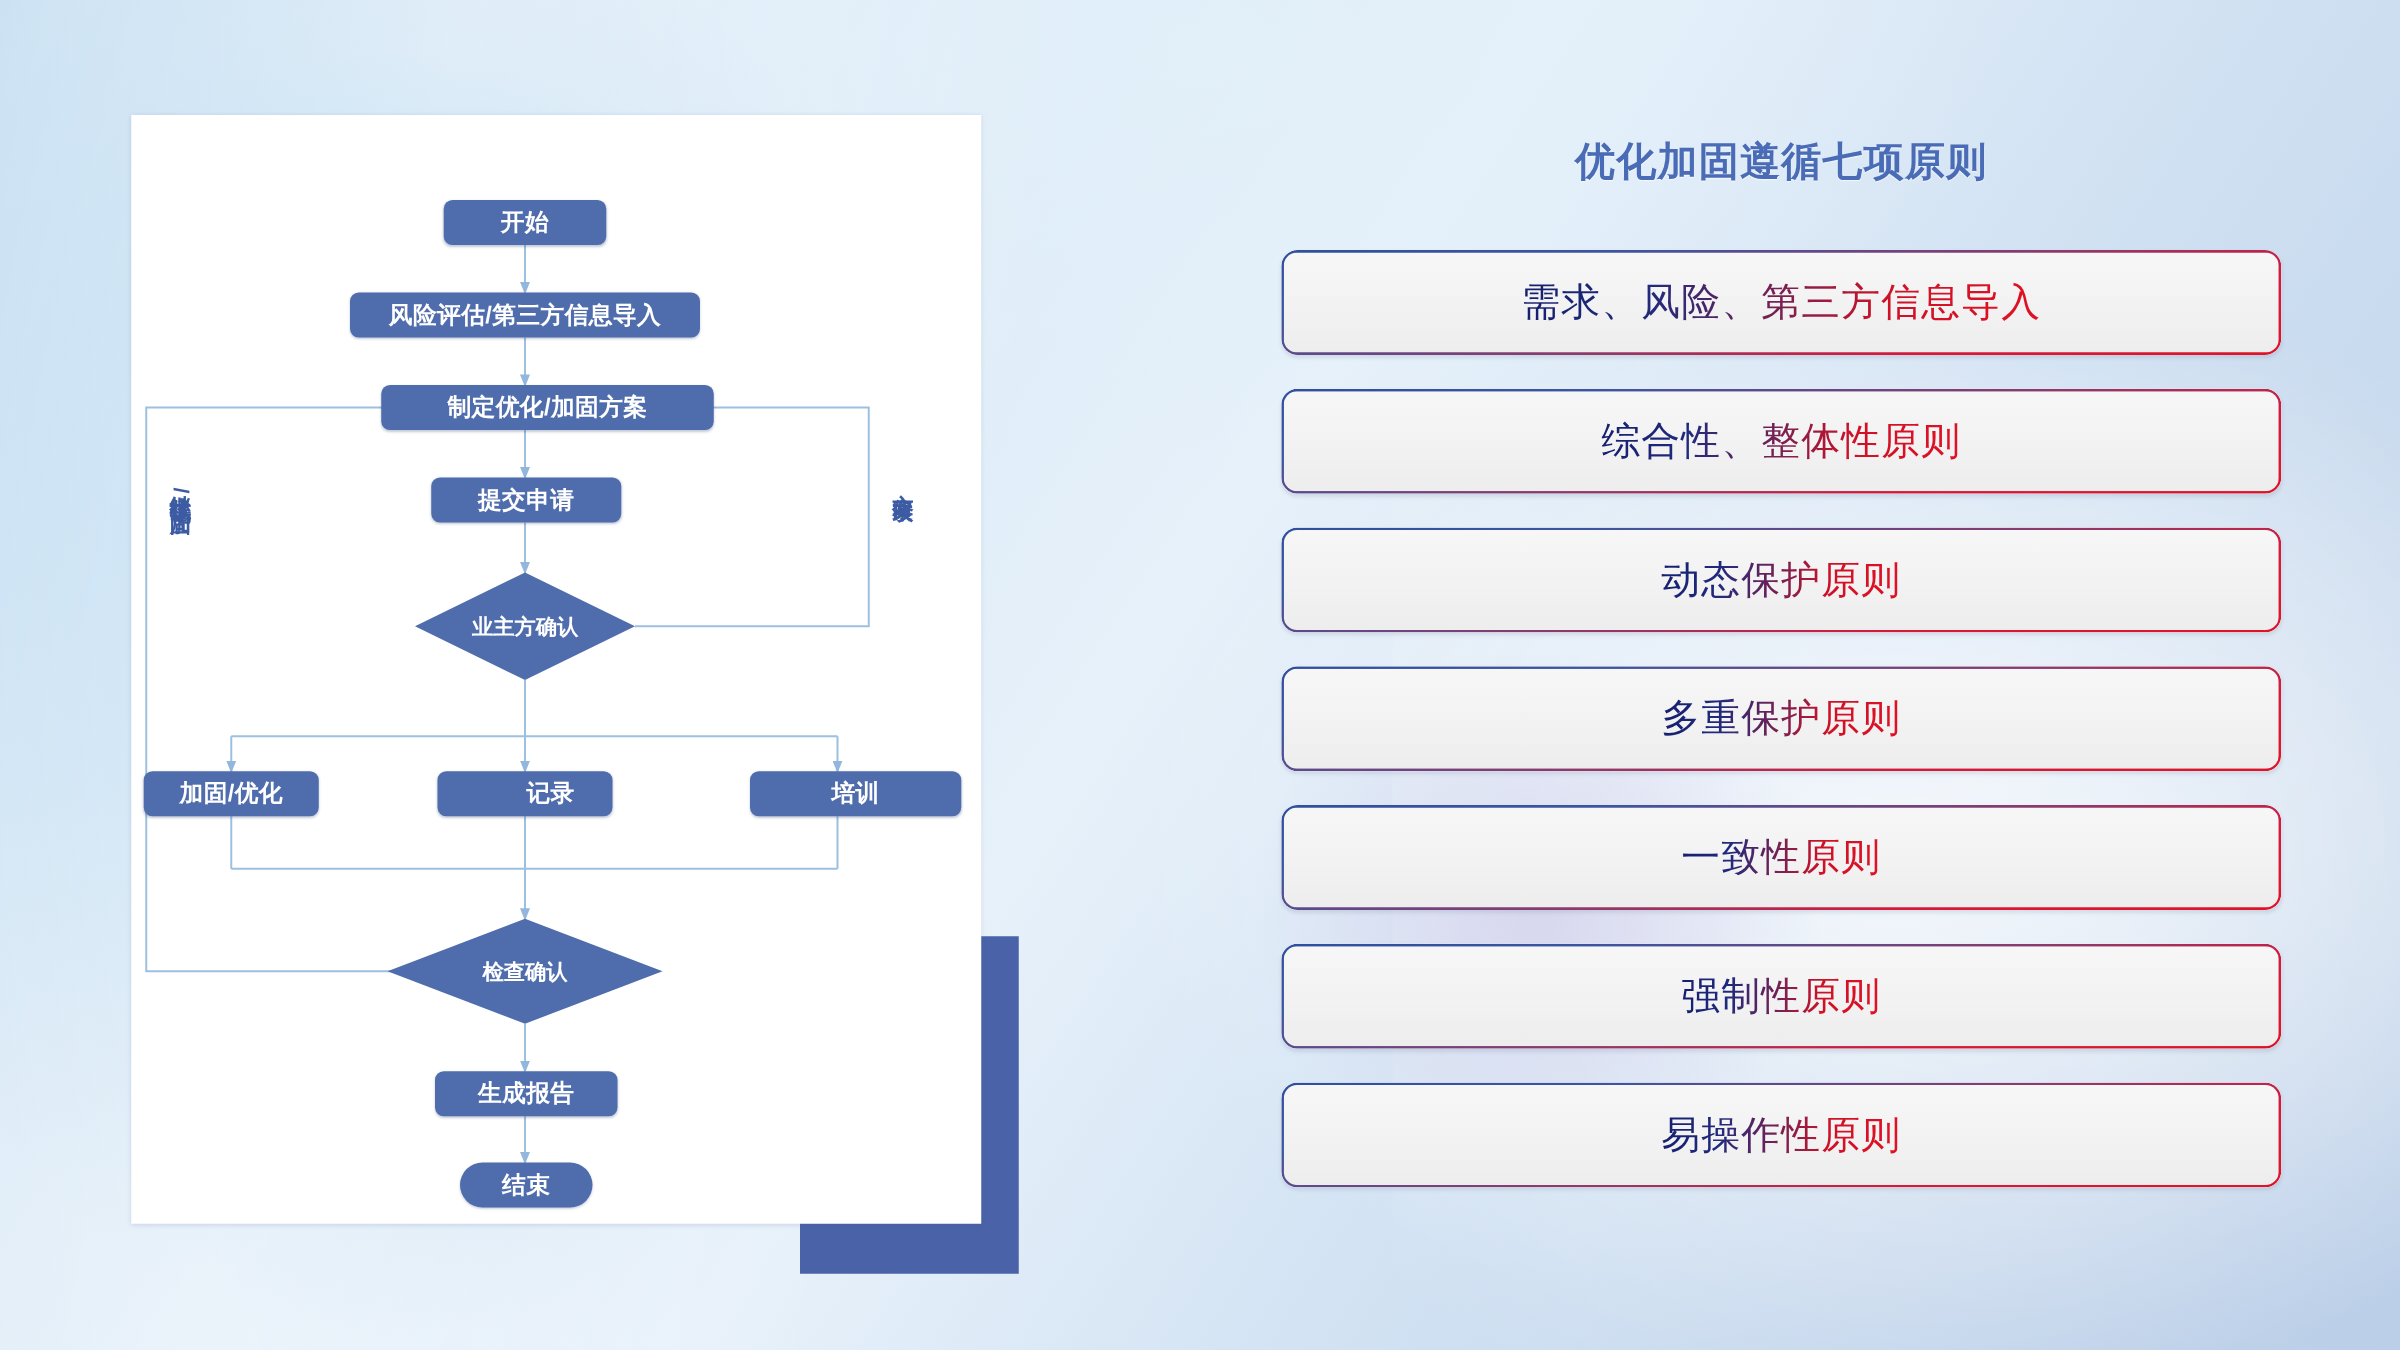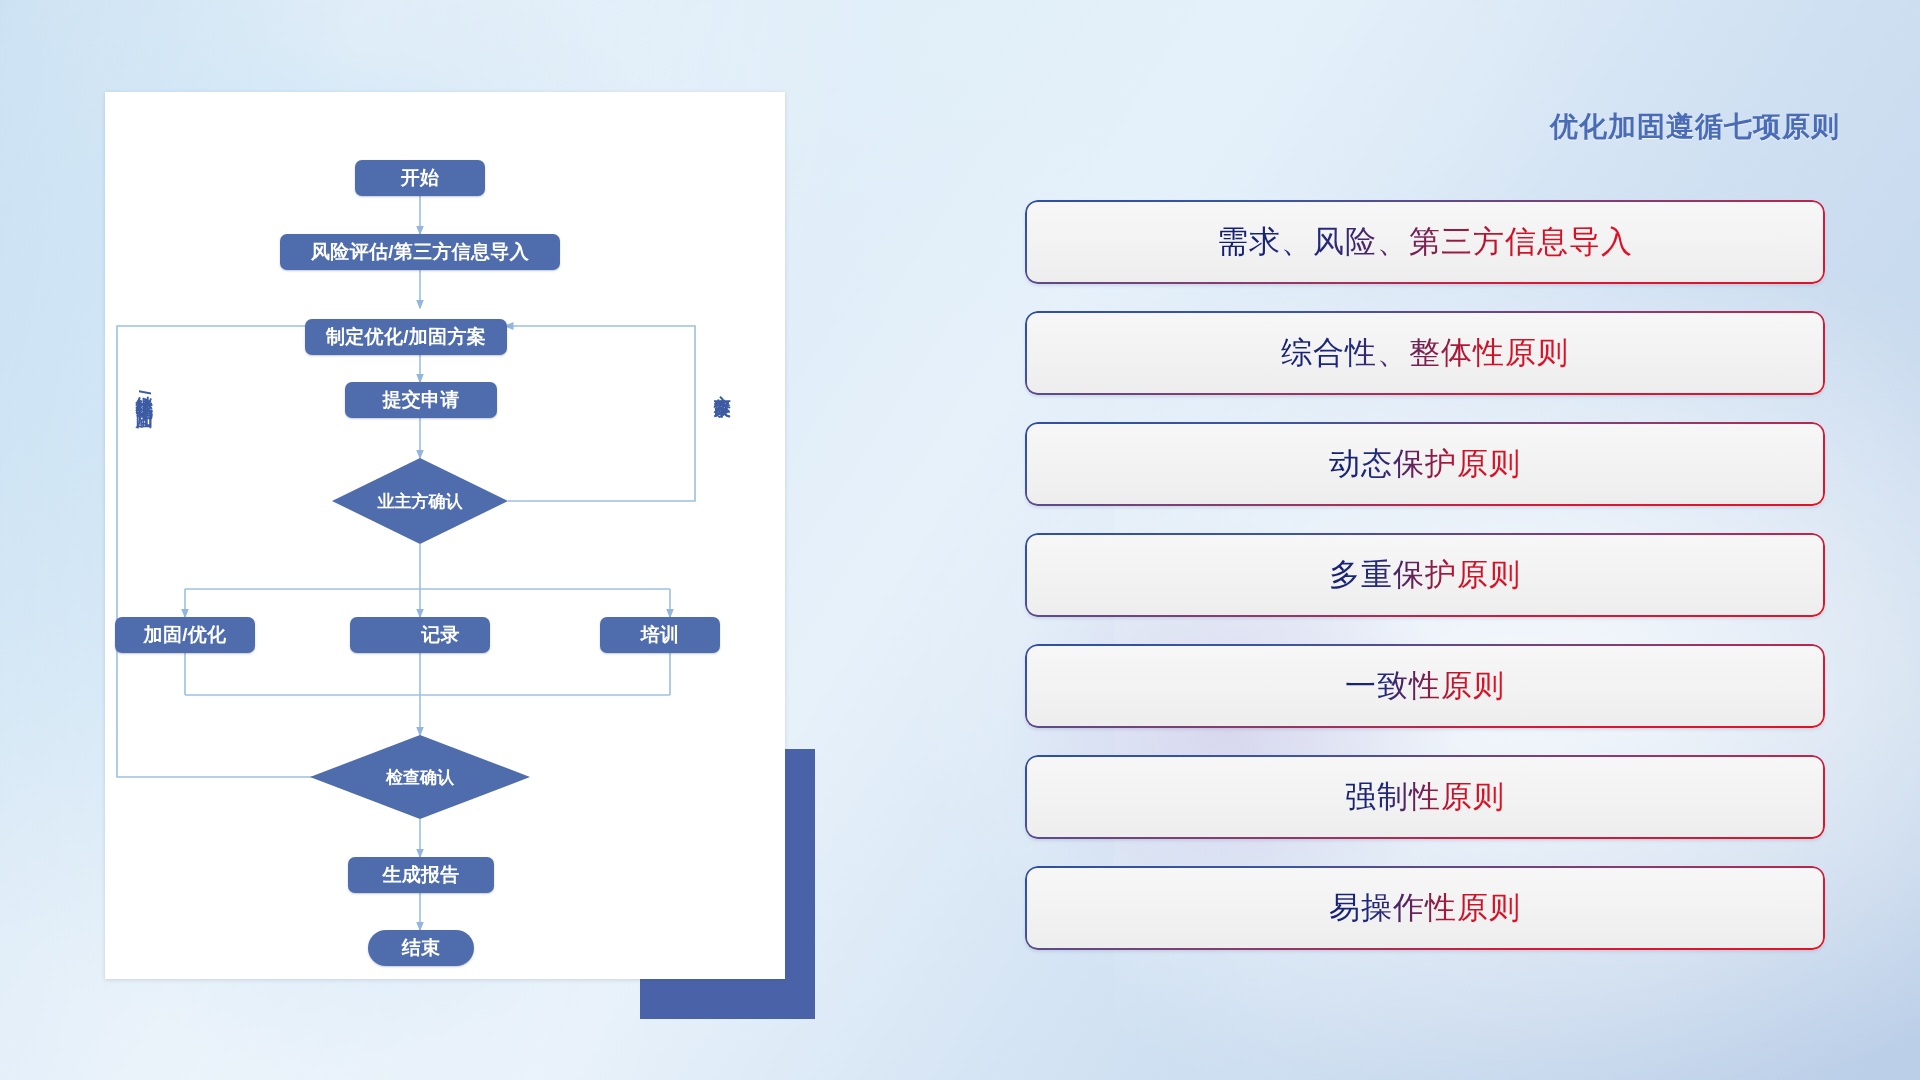--- a/index.html
+++ b/index.html
@@ -71,21 +71,21 @@
     color:#3c5ba3; font-weight:bold;
     writing-mode:vertical-rl; text-orientation:upright;
     letter-spacing:2px; line-height:1.05;
   }
   .vlabel.slash { text-orientation:mixed; }
 
   
   #principles-panel { position:absolute; left:1010px; top:80px; width:830px; height:930px; z-index:2; }
   #panel-title {
     position:absolute; left:0; top:28px; width:830px;
-    text-align:right; font-size:28px; font-weight:bold;
+    text-align:center; font-size:32px; font-weight:bold;
     color:#4a6bb5; letter-spacing:1px;
     text-shadow:0 1px 1px rgba(255,255,255,0.7);
   }
   #principle-list { position:absolute; left:15px; top:120px; width:800px; }
   .principle-box {
     position:relative; width:800px; height:84px; margin-bottom:27px;
     border-radius:13px;
     background:linear-gradient(180deg,#f7f7f7 0%, #f2f2f2 55%, #ededed 100%);
     display:flex; align-items:center; justify-content:center;
     box-shadow:0 2px 3px rgba(90,110,150,0.16);
@@ -174,41 +174,41 @@
   </svg>
 
   <div class="node" style="left:250px;  top:68px;  width:130px; height:36px; font-size:19px;font-family:Liberation Serif, serif;">
     <span>开始</span>
   </div>
 
   <div class="node" style="left:175px;  top:142px; width:280px; height:36px; font-size:19px;">
     <span>风险评估/第三方信息导入</span>
   </div>
 
-  <div class="node" style="left:200px;  top:227px; width:202px; height:36px; font-size:19px;">
+  <div class="node" style="left:200px;  top:216px; width:266px; height:36px; font-size:19px;">
     <span>制定优化/加固方案</span>
   </div>
 
   <div class="node" style="left:240px;  top:290px; width:152px; height:36px; font-size:19px;">
     <span>提交申请</span>
   </div>
 
   <div class="diamond-label" style="left:227px; top:392px; width:176px; height:34px; font-size:17px;">
     <span>业主方确认</span>
   </div>
 
   <div class="node" style="left:10px;   top:525px; width:140px; height:36px; font-size:19px;">
     <span>加固/优化</span>
   </div>
 
   <div class="node" style="left:245px;  top:525px; width:140px; height:36px; font-size:19px;padding-left:41px;">
     <span>记录</span>
   </div>
 
-  <div class="node" style="left:495px;  top:525px; width:120px; height:36px; font-size:19px;">
+  <div class="node" style="left:495px;  top:525px; width:169px; height:36px; font-size:19px;">
     <span>培训</span>
   </div>
 
   <div class="diamond-label" style="left:205px; top:668px; width:220px; height:34px; font-size:17px;">
     <span>检查确认</span>
   </div>
 
   <div class="node" style="left:243px;  top:765px; width:146px; height:36px; font-size:19px;">
     <span>生成报告</span>
   </div>

